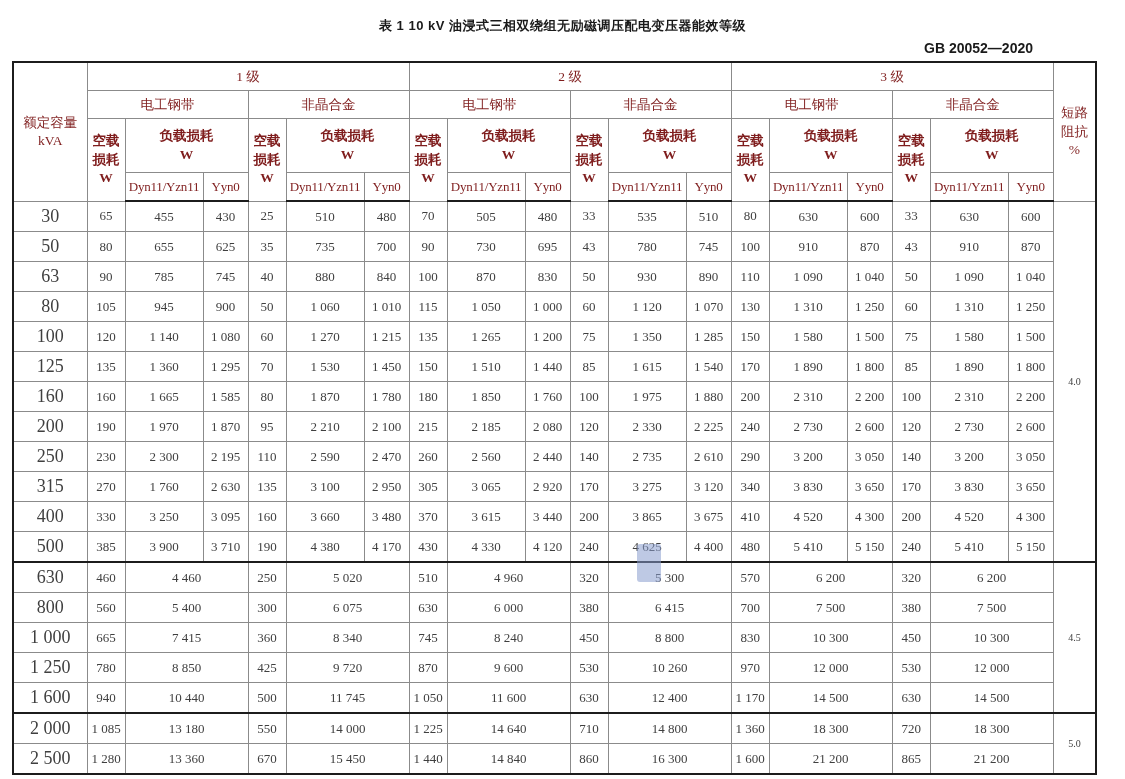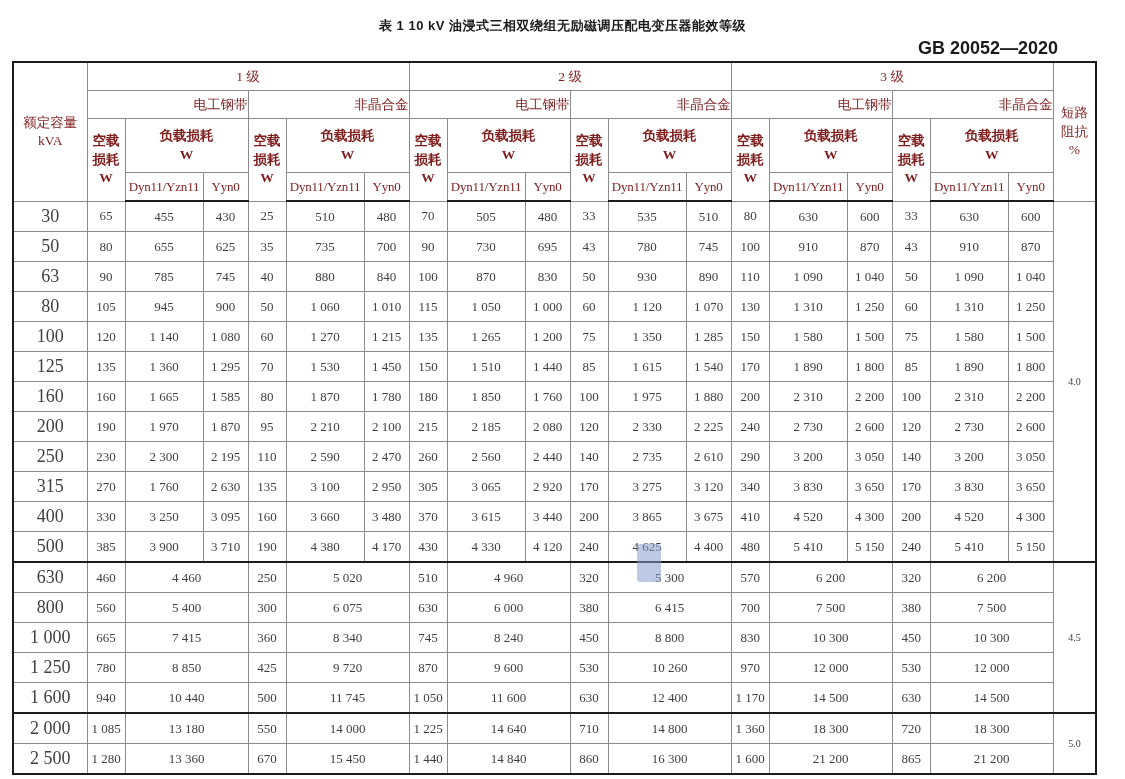--- a/index.html
+++ b/index.html
@@ -7,35 +7,35 @@
     width:1125px;height:779px;background:#ffffff;position:relative;overflow:hidden;
     font-family:"Liberation Serif", serif;color:#3c3c3c;
   }
   .doc-header{padding-top:16px;}
   .table-title{
     text-align:center;font-family:"Liberation Sans", sans-serif;
     font-weight:bold;font-size:13px;color:#1a1a1a;letter-spacing:.5px;line-height:20px;
   }
   .standard-row{height:24px;}
   .standard-code{
-    text-align:right;padding-right:67px;font-family:"Liberation Sans", sans-serif;
-    font-weight:bold;font-size:18px;color:#1a1a1a;line-height:24px;
+    text-align:right;padding-right:92px;font-family:"Liberation Sans", sans-serif;
+    font-weight:bold;font-size:14px;color:#1a1a1a;line-height:24px;
   }
   table.eff{
     margin-left:12px;margin-top:1px;border-collapse:collapse;table-layout:fixed;
     width:1083px;border:2px solid #1c1c1c;
   }
   .eff th,.eff td{
     border:1px solid #8b8b8b;text-align:center;vertical-align:middle;
     font-weight:normal;padding:0;font-size:13px;color:#3f3f3f;
     overflow:hidden;
   }
   .eff thead th{font-size:13.5px;color:#7f1d1d;}
   .eff thead tr.hr1 th{height:27px;}
-  .eff thead tr.hr2 th{height:27px;text-align:right;}
+  .eff thead tr.hr2 th{height:27px;}
   .eff thead tr.hr3 th{height:53px;font-weight:bold;}
   .eff thead tr.hr4 th{height:27px;font-size:13px;}
   .eff thead tr.hr4 th{letter-spacing:-0.2px;}
   .eff thead tr:last-child th{border-bottom:2px solid #1c1c1c;}
   .eff th.pre,.eff td.pre{white-space:pre-line;line-height:1.35;}
   .eff tbody td{height:29px;}
   .eff tbody tr.sec td{border-top:2px solid #1c1c1c;}
   .eff td.cap{font-size:18px;}
   .eff td.imp{font-size:10px;}
   col.c-cap{width:74px;}

